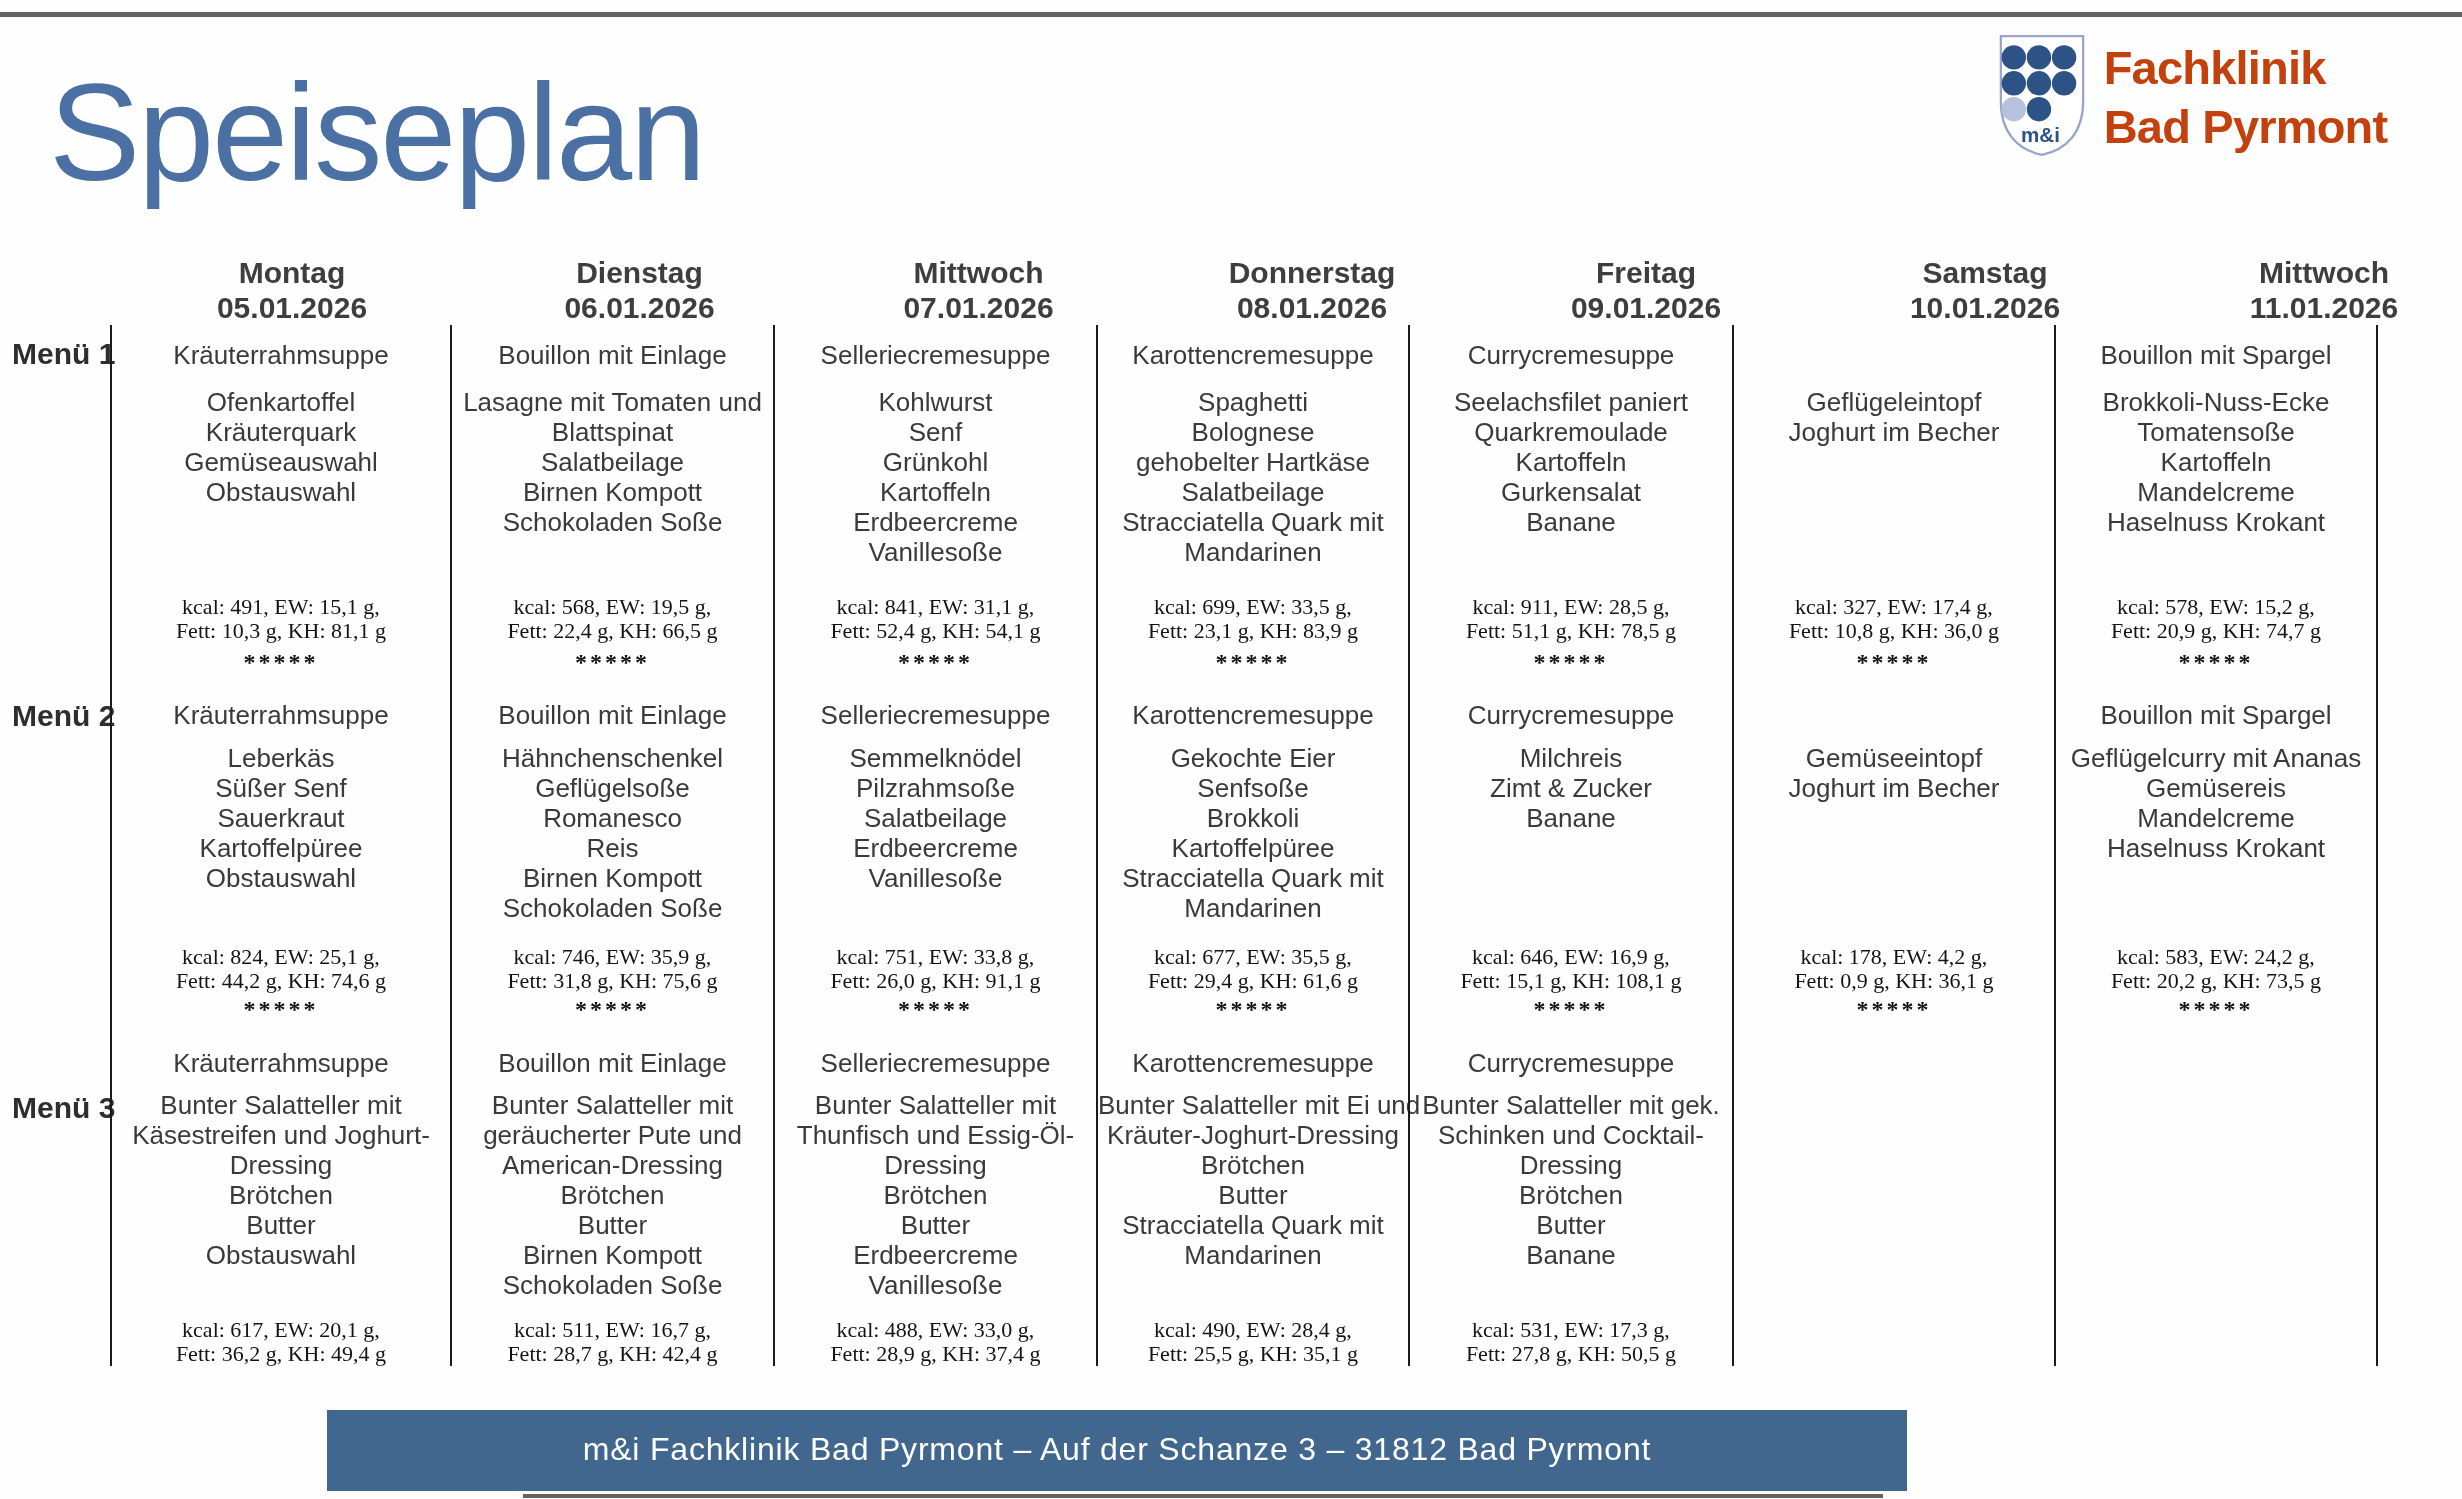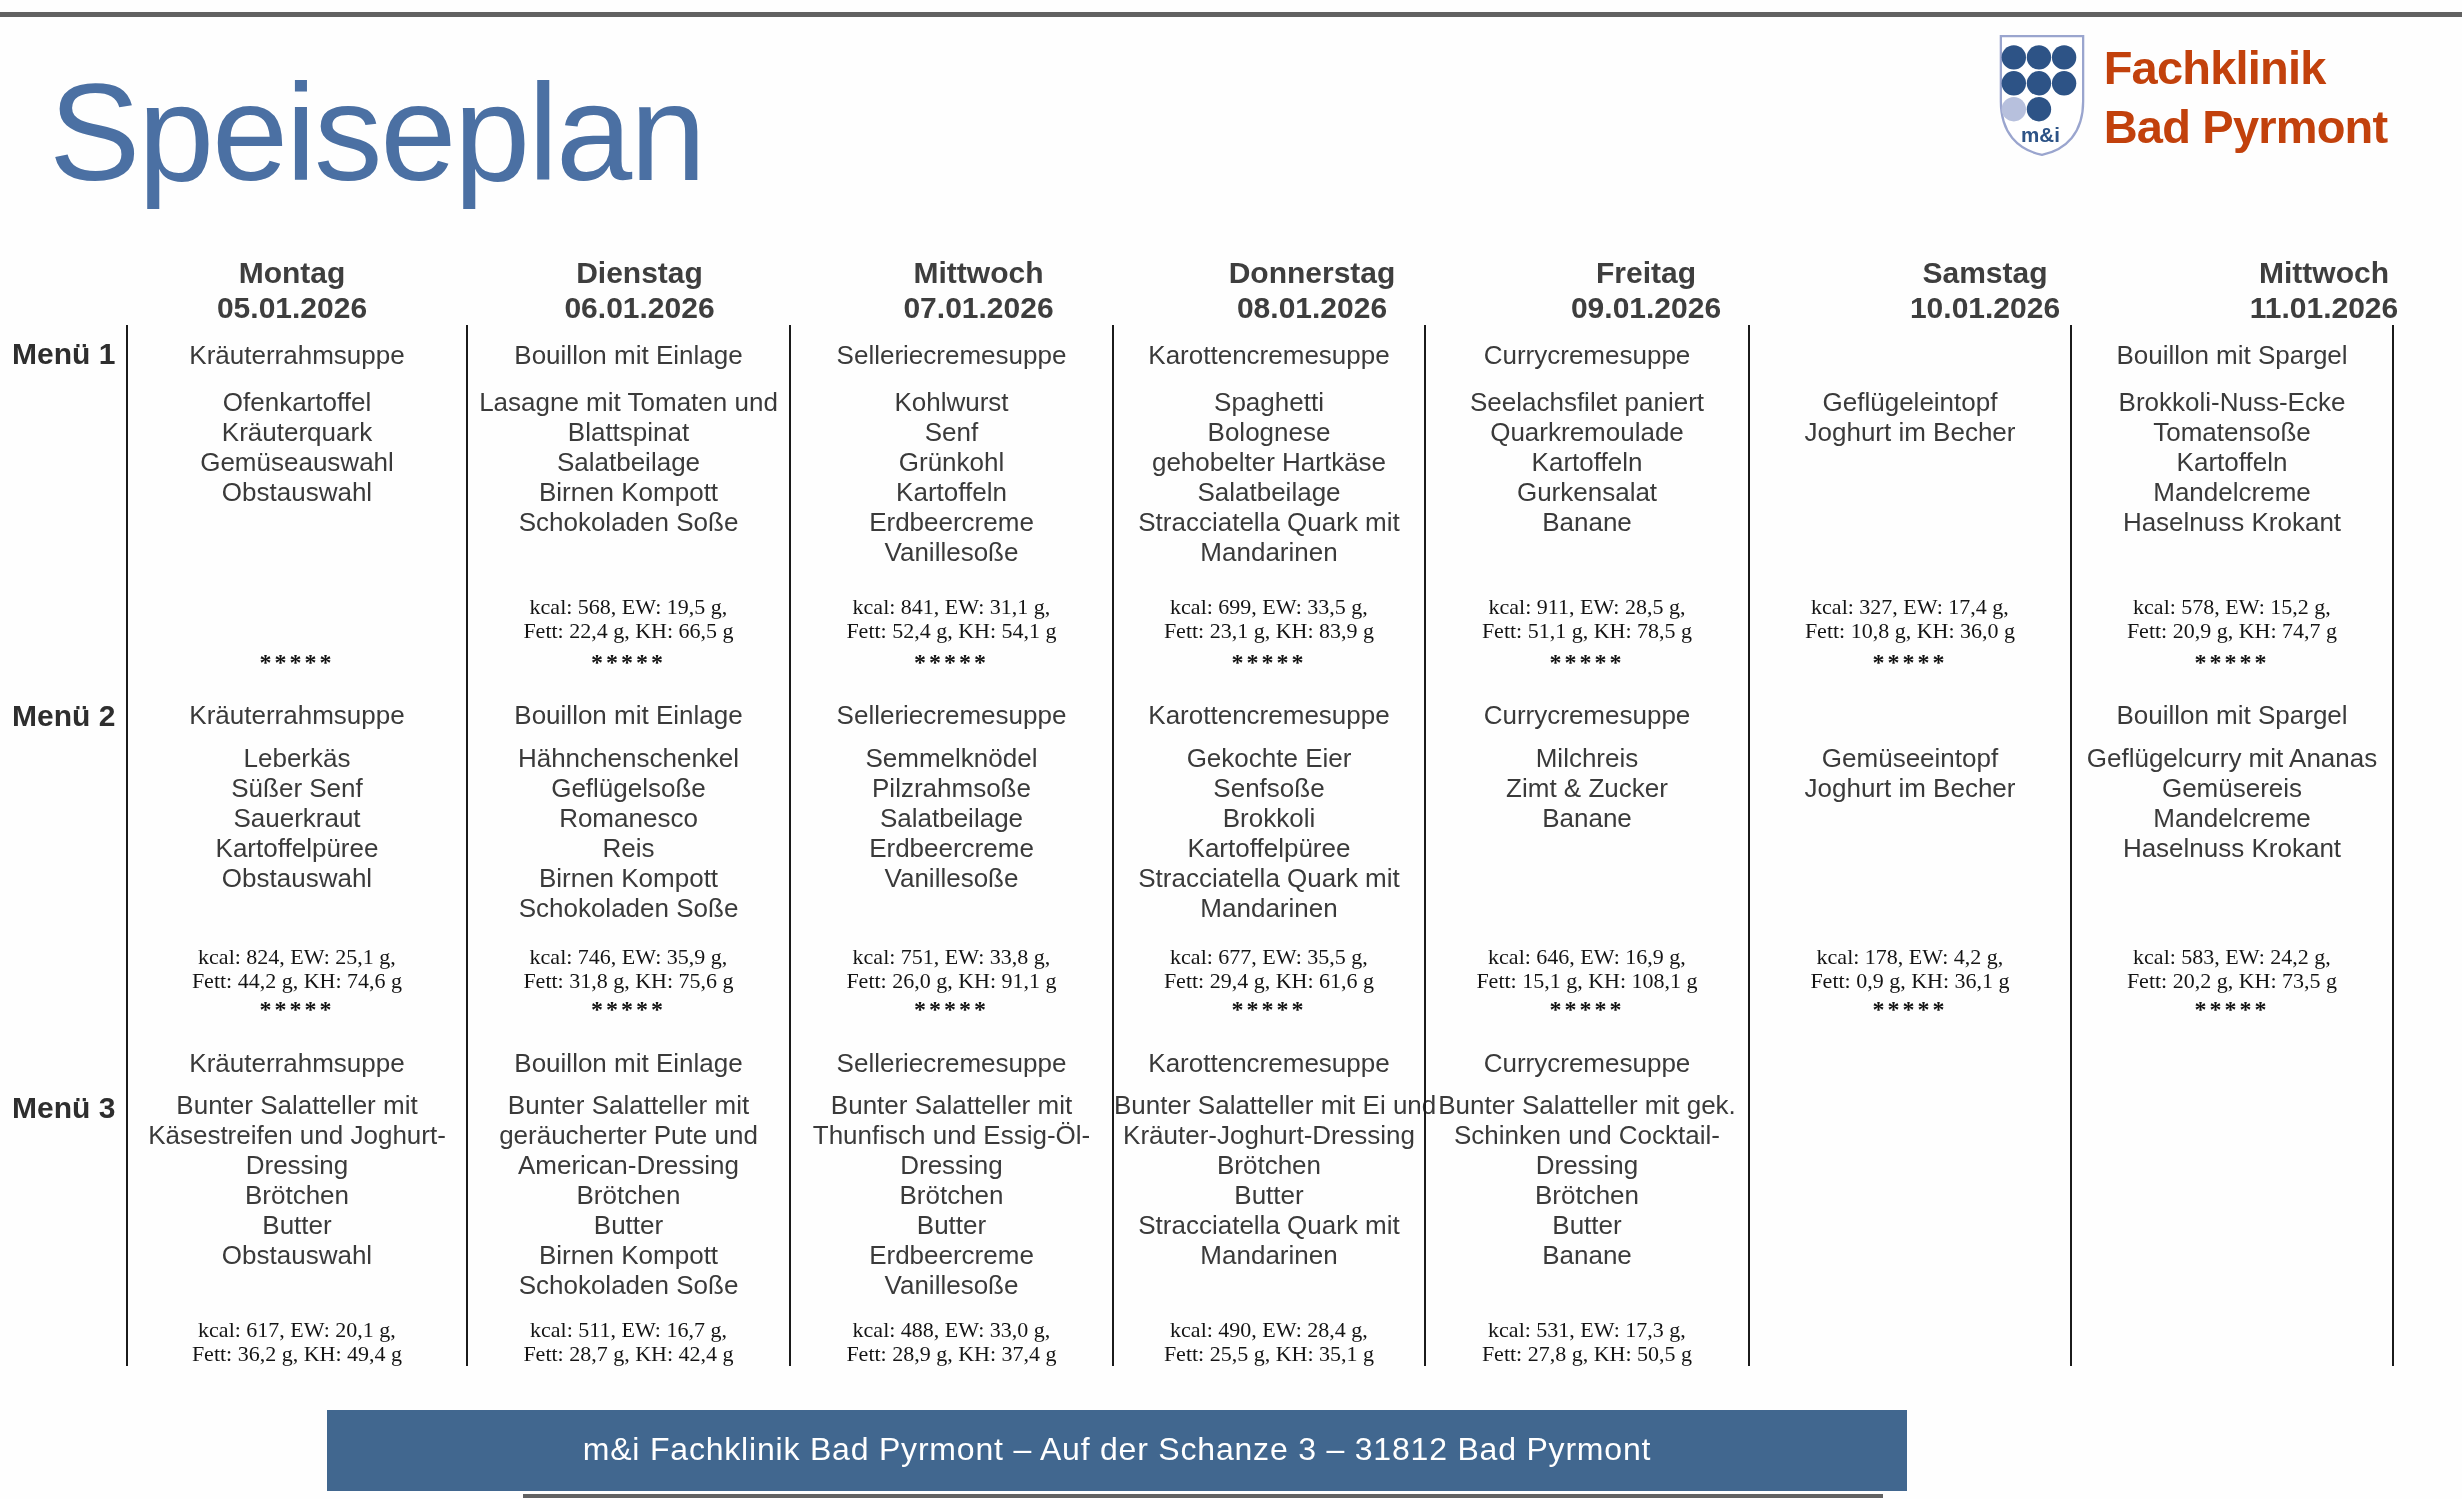--- a/index.html
+++ b/index.html
@@ -32,21 +32,21 @@
   .day-header{text-align:center;font-weight:bold;font-size:30px;line-height:35px;color:#3e3e3e;}
 
   
   .menu-label{position:absolute;left:12px;font-weight:bold;font-size:30px;color:#2e2e2e;}
   .menu-label.m0{top:337px;}
   .menu-label.m1{top:699px;}
   .menu-label.m2{top:1091px;}
 
   
   .menu-grid{
-    position:absolute;left:126px;top:325px;width:2268px;height:1041px;
+    position:absolute;left:110px;top:325px;width:2268px;height:1041px;
     display:grid;
     grid-template-columns:340px 323px 323px 312px 324px 322px 324px;
     grid-template-rows:366px 346px 329px;
   }
   .cell{position:relative;border-left:2.3px solid #1b1b1b;text-align:center;}
   .cell.last{border-right:2.3px solid #1b1b1b;}
   .cell .soup,.cell .items,.cell .kcal,.cell .stars{position:absolute;left:0;right:0;}
   .soup{font-size:26px;color:#3a3a3a;}
   .items .line{font-size:26px;line-height:30px;color:#3a3a3a;white-space:nowrap;}
   .kcal{font-family:"Liberation Serif",serif;font-size:22px;line-height:24px;color:#141414;}
@@ -129,20 +129,24 @@
 
   <div class="menu-grid">
       <div class="cell m0">
         <div class="soup">Kräuterrahmsuppe</div>
         <div class="items">
           <div class="line">Ofenkartoffel</div>
           <div class="line">Kräuterquark</div>
           <div class="line">Gemüseauswahl</div>
           <div class="line">Obstauswahl</div>
         </div>
+        <div class="kcal">
+          <div>kcal: 491, EW: 15,1 g,</div>
+          <div>Fett: 10,3 g, KH: 81,1 g</div>
+        </div>
         <div class="stars">*****</div>
       </div>
       <div class="cell m0">
         <div class="soup">Bouillon mit Einlage</div>
         <div class="items">
           <div class="line">Lasagne mit Tomaten und</div>
           <div class="line">Blattspinat</div>
           <div class="line">Salatbeilage</div>
           <div class="line">Birnen Kompott</div>
           <div class="line">Schokoladen Soße</div>

